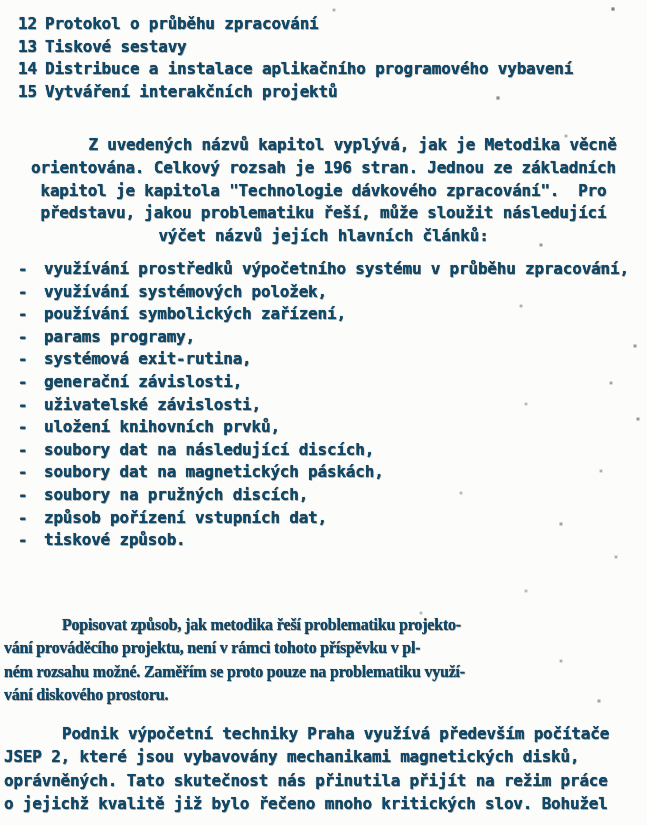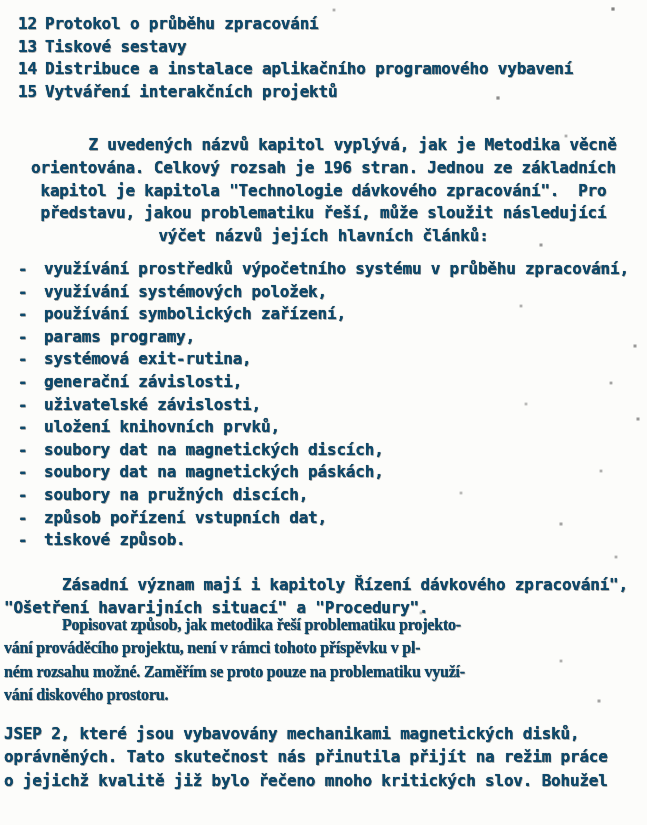--- a/index.html
+++ b/index.html
@@ -128,47 +128,44 @@
     <div class="line">
       <span class="dash">-</span><span>generační závislosti,</span>
     </div>
     <div class="line">
       <span class="dash">-</span><span>uživatelské závislosti,</span>
     </div>
     <div class="line">
       <span class="dash">-</span><span>uložení knihovních prvků,</span>
     </div>
     <div class="line">
-      <span class="dash">-</span><span>soubory dat na magnetických discích,</span>
+      <span class="dash">-</span><span>soubory dat na následující discích,</span>
     </div>
     <div class="line">
       <span class="dash">-</span><span>soubory dat na magnetických páskách,</span>
     </div>
     <div class="line">
       <span class="dash">-</span><span>soubory na pružných discích,</span>
     </div>
     <div class="line">
       <span class="dash">-</span><span>způsob pořízení vstupních dat,</span>
     </div>
     <div class="line">
       <span class="dash">-</span><span>tiskové způsob.</span>
     </div>
   </div>
 
-  <div class="block para-chapters">
-    <div class="line indent">Zásadní význam mají i kapitoly Řízení dávkového zpracování",</div>
-    <div class="line">"Ošetření havarijních situací" a "Procedury".</div>
-  </div>
 
   <div class="block para-scope">
     <div class="line indent">Popisovat způsob, jak metodika řeší problematiku projekto-</div>
     <div class="line">vání prováděcího projektu, není v rámci tohoto příspěvku v pl-</div>
     <div class="line">ném rozsahu možné. Zaměřím se proto pouze na problematiku využí-</div>
     <div class="line">vání diskového prostoru.</div>
   </div>
 
   <div class="block para-pvt">
+    <div class="line indent">Podnik výpočetní techniky Praha využívá především počítače</div>
     <div class="line">JSEP 2, které jsou vybavovány mechanikami magnetických disků,</div>
     <div class="line">oprávněných. Tato skutečnost nás přinutila přijít na režim práce</div>
     <div class="line">o jejichž kvalitě již bylo řečeno mnoho kritických slov. Bohužel</div>
   </div>
 
 </div>
 
 </body></html>

